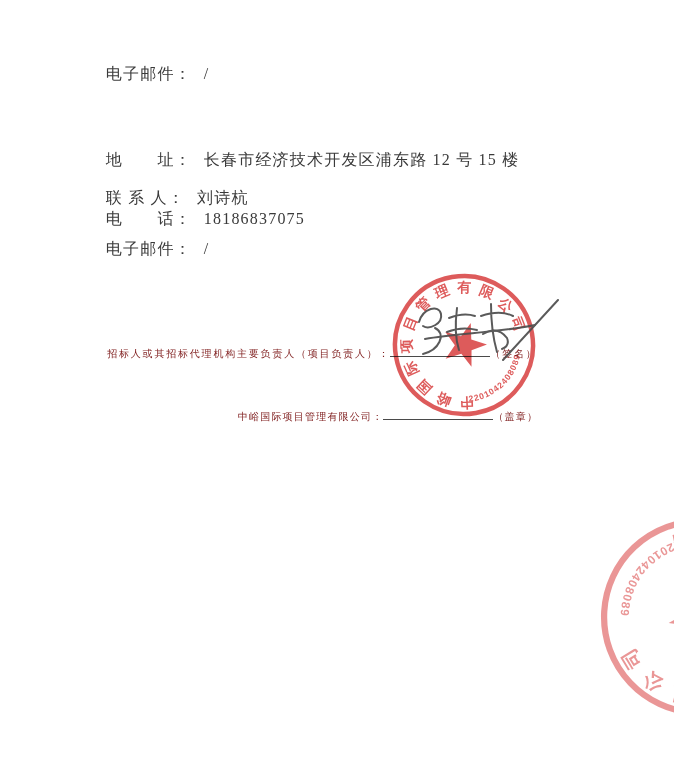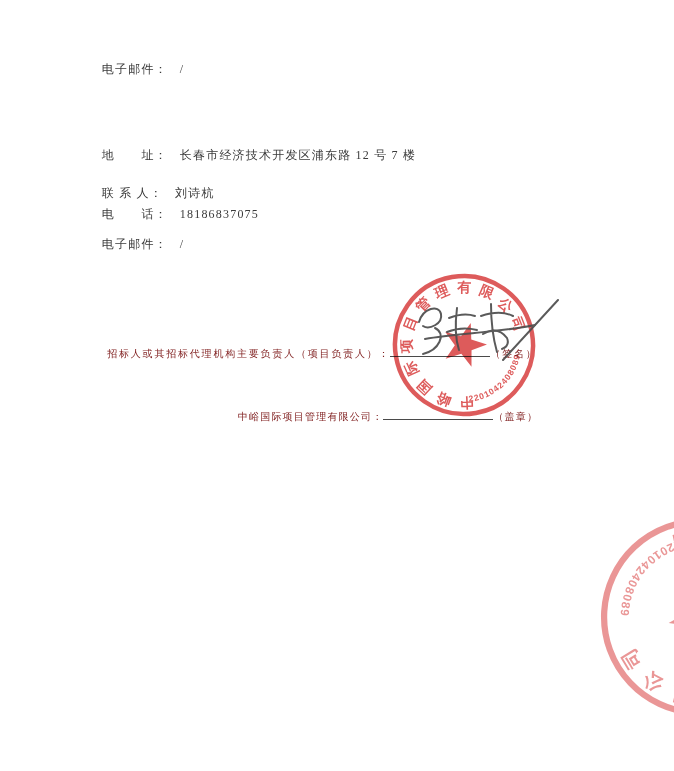--- a/index.html
+++ b/index.html
@@ -2,21 +2,21 @@
 <html><head>
 <meta charset="utf-8">
 <style>
   html,body { margin:0; padding:0; background:#ffffff; }
   .page {
     position:relative; width:674px; height:771px; background:#ffffff;
     overflow:hidden;
     font-family:"Liberation Serif","DejaVu Serif",serif;
     color:#3f3f3f;
   }
-  .contact-row { position:absolute; left:85px; font-size:12px; letter-spacing:1.2px; white-space:pre; }
+  .contact-row { position:absolute; left:85px; font-size:16px; letter-spacing:1.2px; white-space:pre; }
   .contact-row .label { color:#3a3a3a; }
   .contact-row .value { margin-left:12px; color:#3a3a3a; }
   .sig-row { position:absolute; font-size:10px; white-space:pre; color:#7f1d1d; }
   .sig-row.responsible { left:90px; top:332px; letter-spacing:1.8px; }
   .sig-row.agency-stamp { left:223px; top:395px; letter-spacing:1.2px; }
   .blank-line {
     display:inline-block; border-bottom:1.2px solid #4a4a4a; height:13px;
     vertical-align:baseline;
   }
   .blank-line.sign { width:100px; }
@@ -32,21 +32,21 @@
 <body>
 
 <div class="page">
 
   <div class="contact-row" style="top:46px">
     <span class="label">电子邮件：</span><span class="value">/</span>
   </div>
 
 
   <div class="contact-row" style="top:132px">
-    <span class="label">地　　址：</span><span class="value">长春市经济技术开发区浦东路 12 号 7 楼</span>
+    <span class="label">地　　址：</span><span class="value">长春市经济技术开发区浦东路 12 号 15 楼</span>
   </div>
 
   <div class="contact-row" style="top:170px">
     <span class="label">联 系 人：</span><span class="value">刘诗杭</span>
   </div>
 
   <div class="contact-row" style="top:191px">
     <span class="label">电　　话：</span><span class="value">18186837075</span>
   </div>
 

